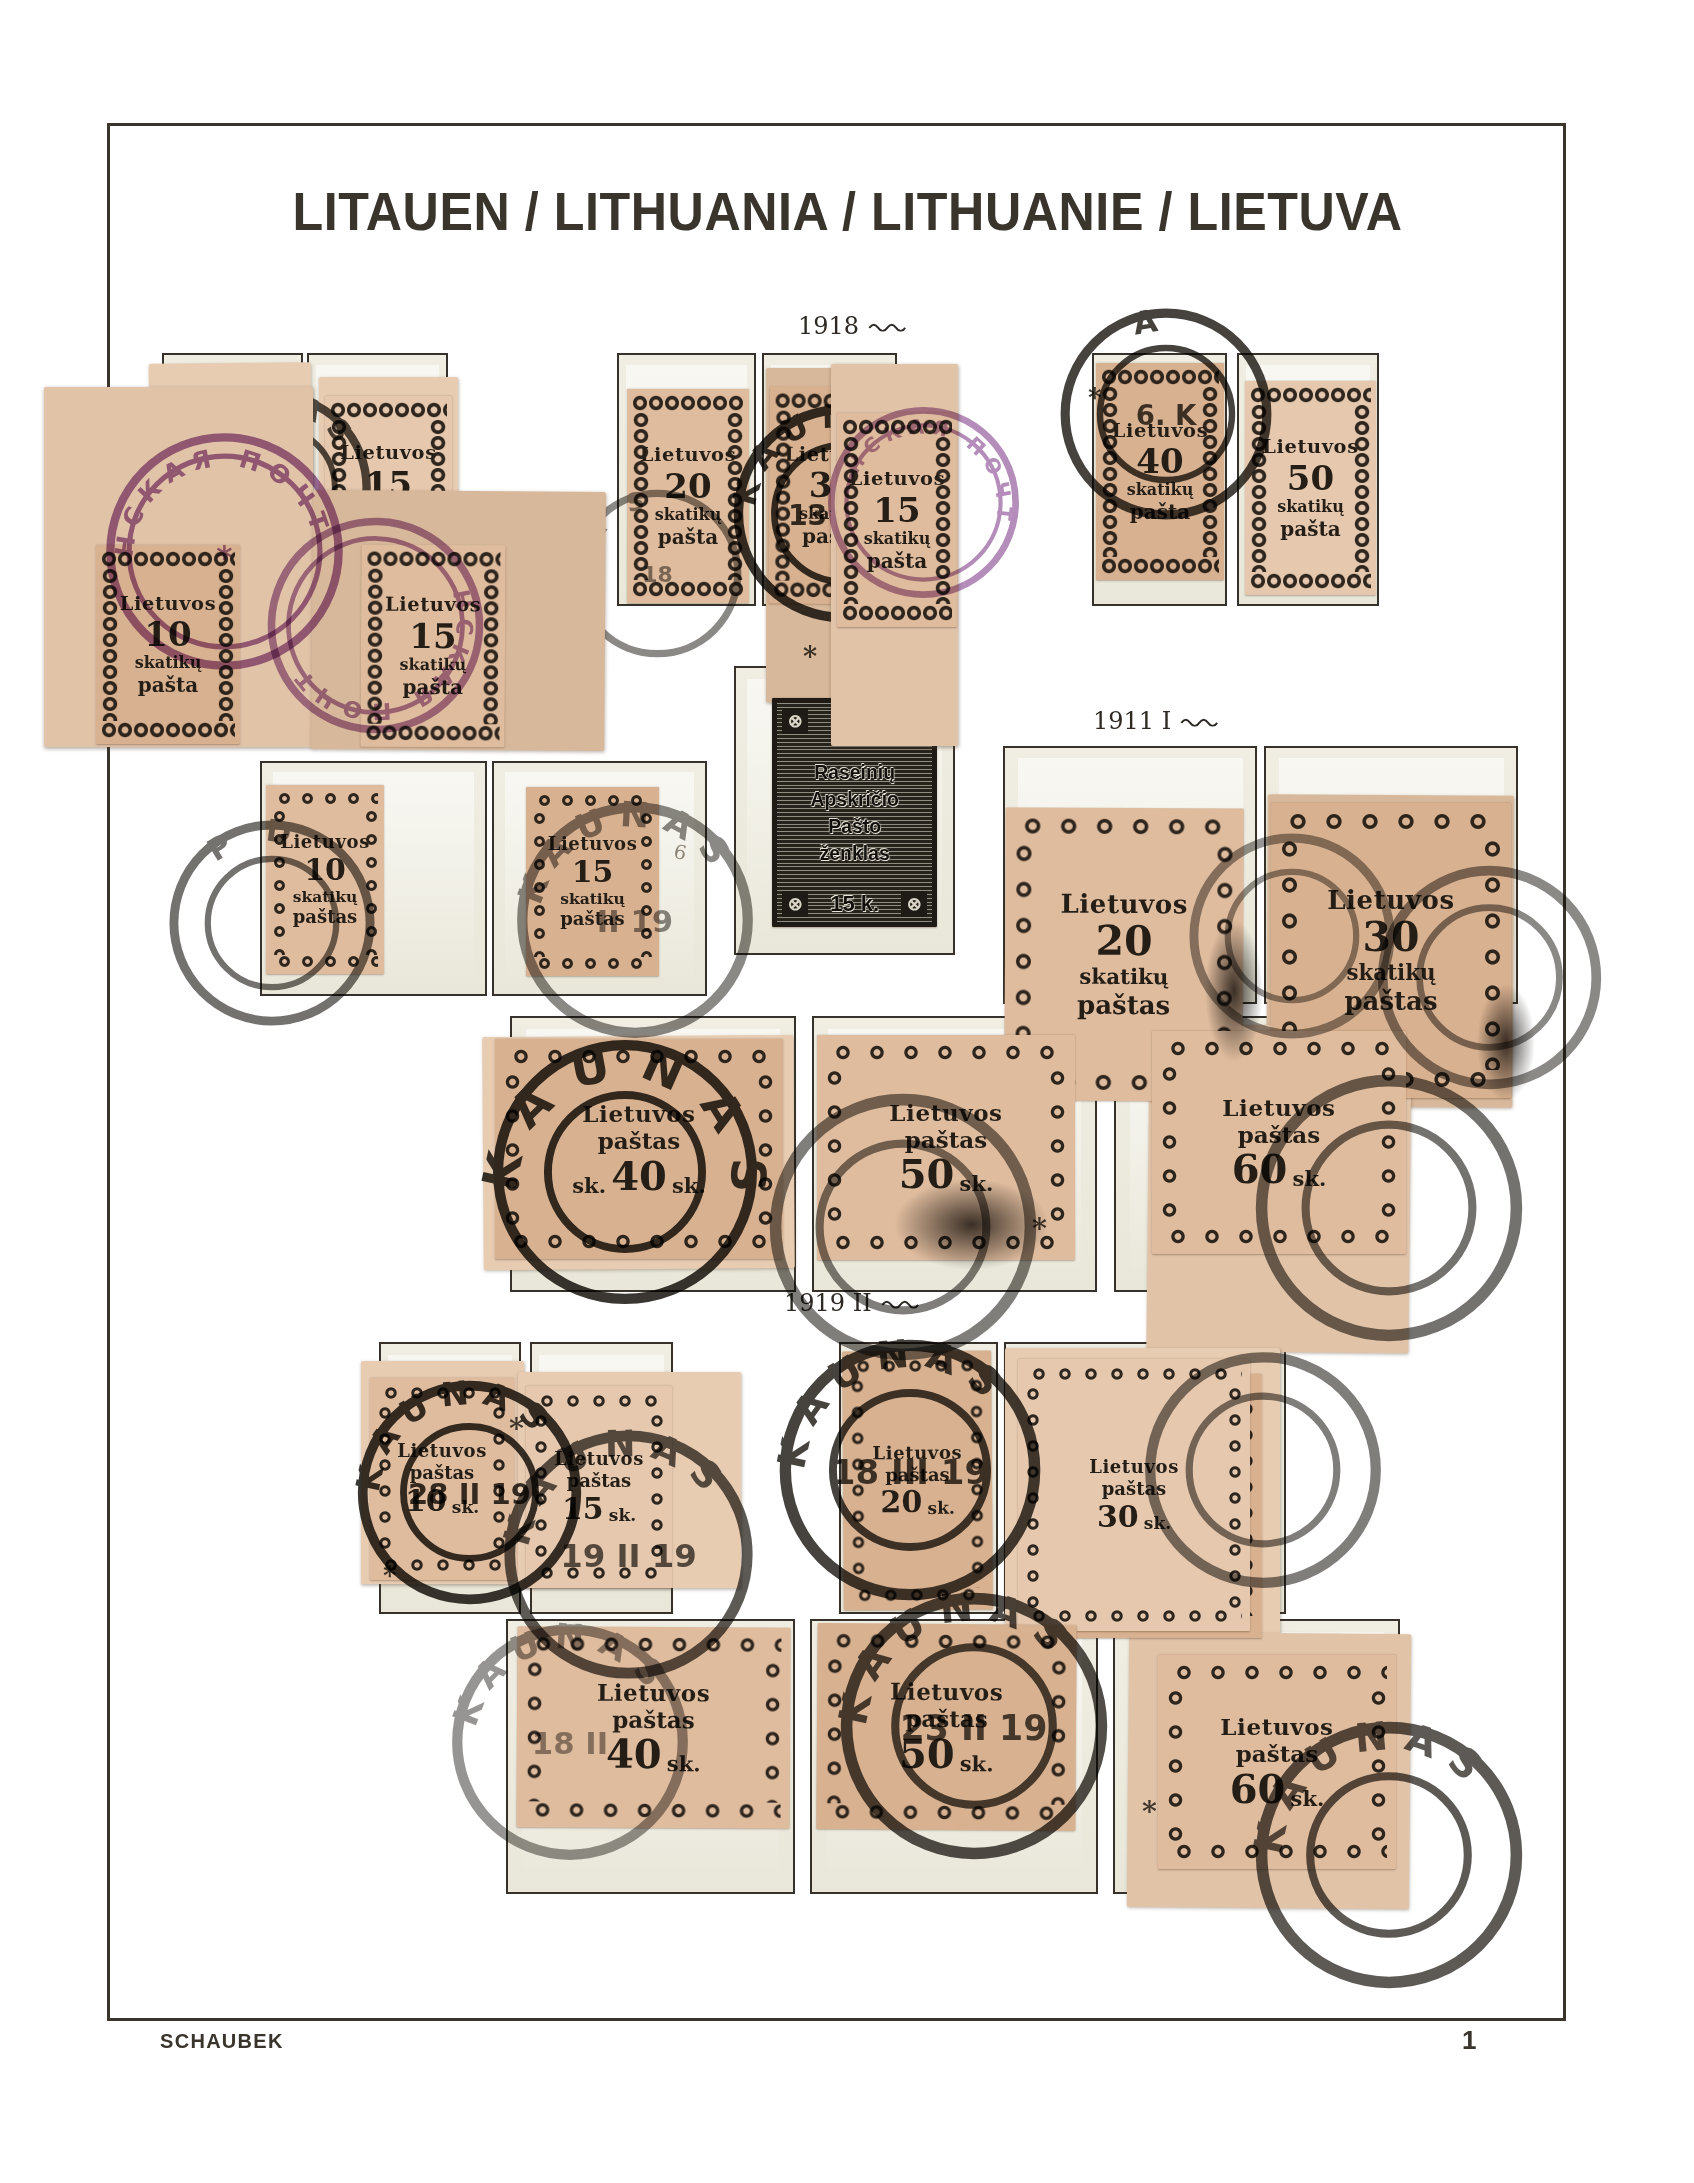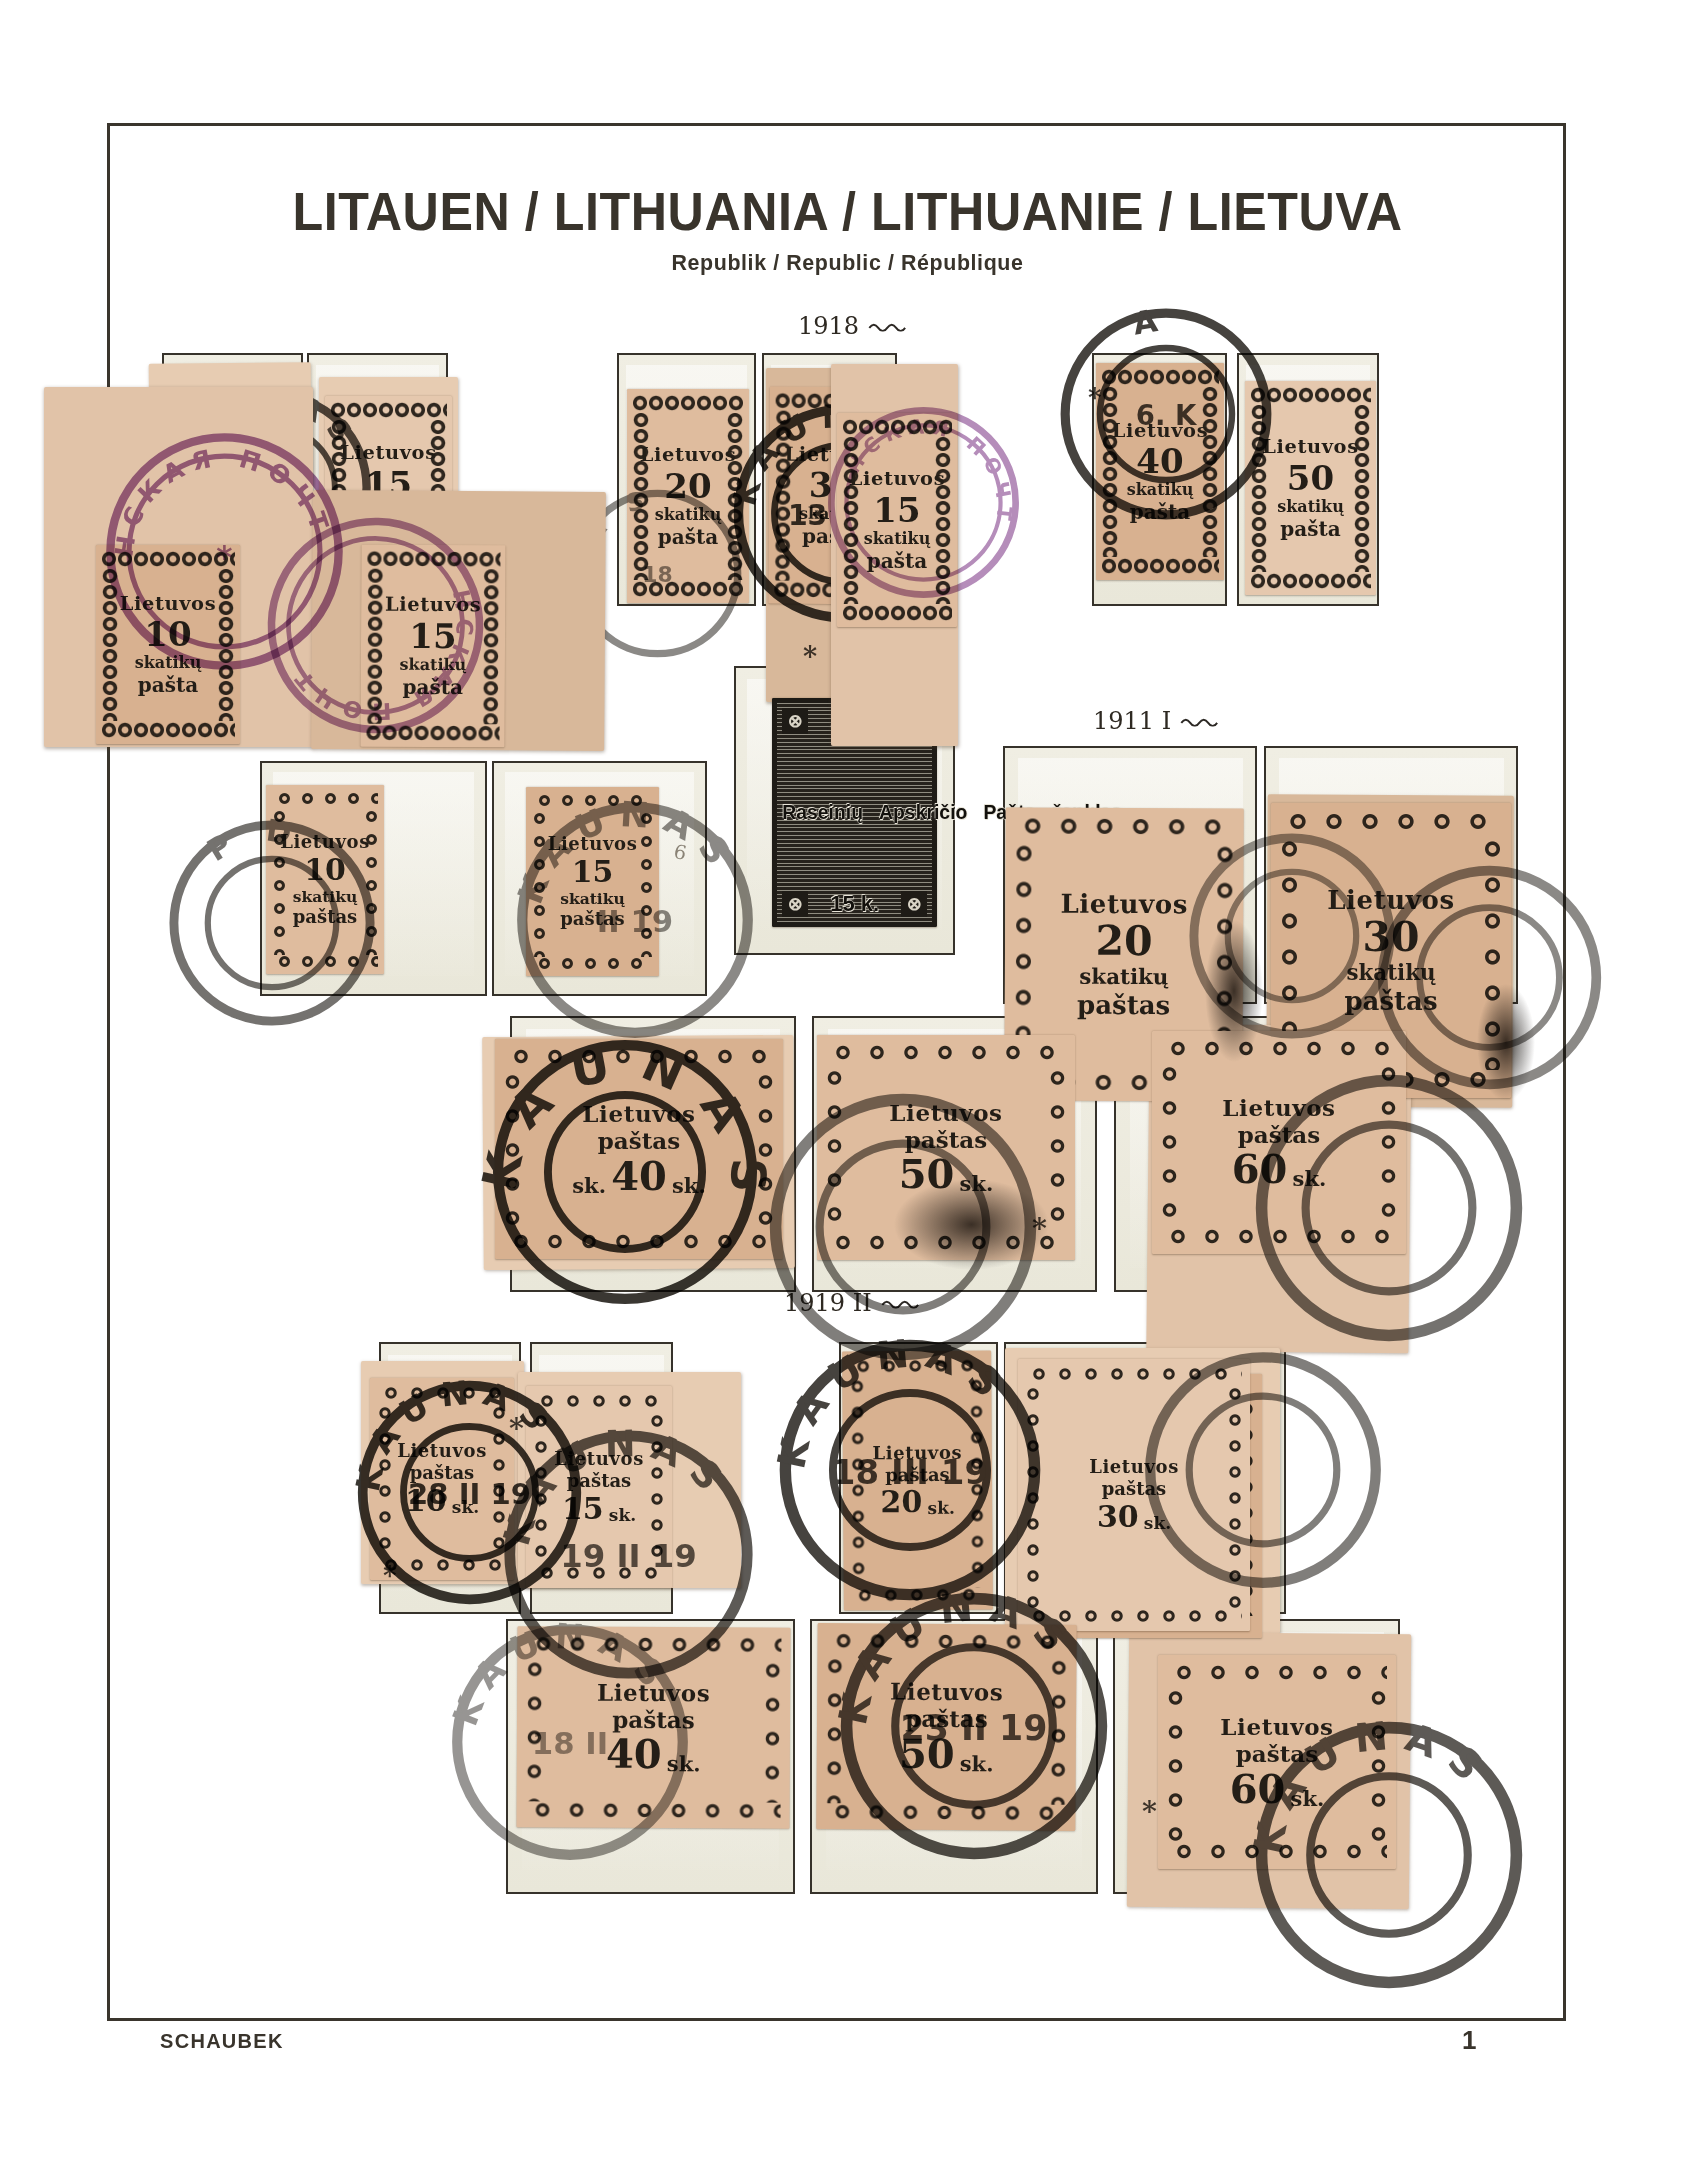--- a/index.html
+++ b/index.html
@@ -63,21 +63,21 @@
   .sCw  .tName{font-size:23px;} .sCw .tPas{font-size:23px;}
   .sCsm .tName{font-size:18px;} .sCsm .tPas{font-size:18px;}
   .vrow { display:flex; align-items:flex-end; gap:5.2px; }
   .tValC { font-size:40px; } .tSkC { font-size:21px; font-style:normal; }
   .sCsm .tValC { font-size:30px; } .sCsm .tSkC { font-size:17px; }
 
   .sR { background:repeating-linear-gradient(0deg, #8f8c80 0 1px, #26221c 1px 3.9px);
         border:5.8px solid #1e1b16; display:flex; flex-direction:column; justify-content:space-between;
         padding:5.2px; font-family:"Liberation Sans", sans-serif; }
   .sR .rrow { display:flex; align-items:center; justify-content:space-between; }
-  .sR .rmid { display:flex; flex-direction:row; gap:16px; text-align:center; }
+  .sR .rmid { display:flex; flex-direction:column; gap:4px; text-align:center; }
   .sR .rmid span, .sR .rval { color:#12100c; font-weight:bold; font-size:19.4px;
         text-shadow:0 0 1.9px #e8e4d8, 0.6px 0.6px 0 #e8e4d8, -0.6px -0.6px 0 #e8e4d8; }
   .sR .rval { font-size:22px; }
   .sR .orn { width:26px; height:26px; background:#1e1b16; color:#d9d4c6; display:flex;
         align-items:center; justify-content:center; font-size:18px; }
 
   .cancel { position:absolute; z-index:4; pointer-events:none; mix-blend-mode:multiply; }
   .cancel svg { width:100%; height:100%; overflow:visible; }
   .kc { color:#17130e; } .vc { color:#8d4f95; z-index:7; }
   .carc { font-family:"DejaVu Sans", sans-serif; font-weight:bold; font-size:17px;
@@ -95,21 +95,20 @@
            letter-spacing:1.3px; color:#39342c; }
   .footR { position:absolute; left:1462px; top:2025px; font-size:26px; font-weight:bold; color:#39342c; }
 </style>
 </head>
 <body>
 
 <div class="page">
   <div class="frame"></div>
 
   <div class="title">LITAUEN / LITHUANIA / LITHUANIE / LIETUVA</div>
-  <div class="subtitle">Republik / Republic / République</div>
 
   <div class="sec" style="left:798px; top:312px;">
     <span>1918</span>
     <svg class="sq" width="41" height="10.4" viewBox="0 0 64 16">
         <path d="M2,10 q7,-10 14,0 t14,0 t14,0 t14,0" fill="none" stroke="#2c2824" stroke-width="3"></path>
       </svg>
   </div>
   <div class="sec" style="left:795px; top:631px;">
     <span>1919</span>
     <svg class="sq" width="41" height="10.4" viewBox="0 0 64 16">

